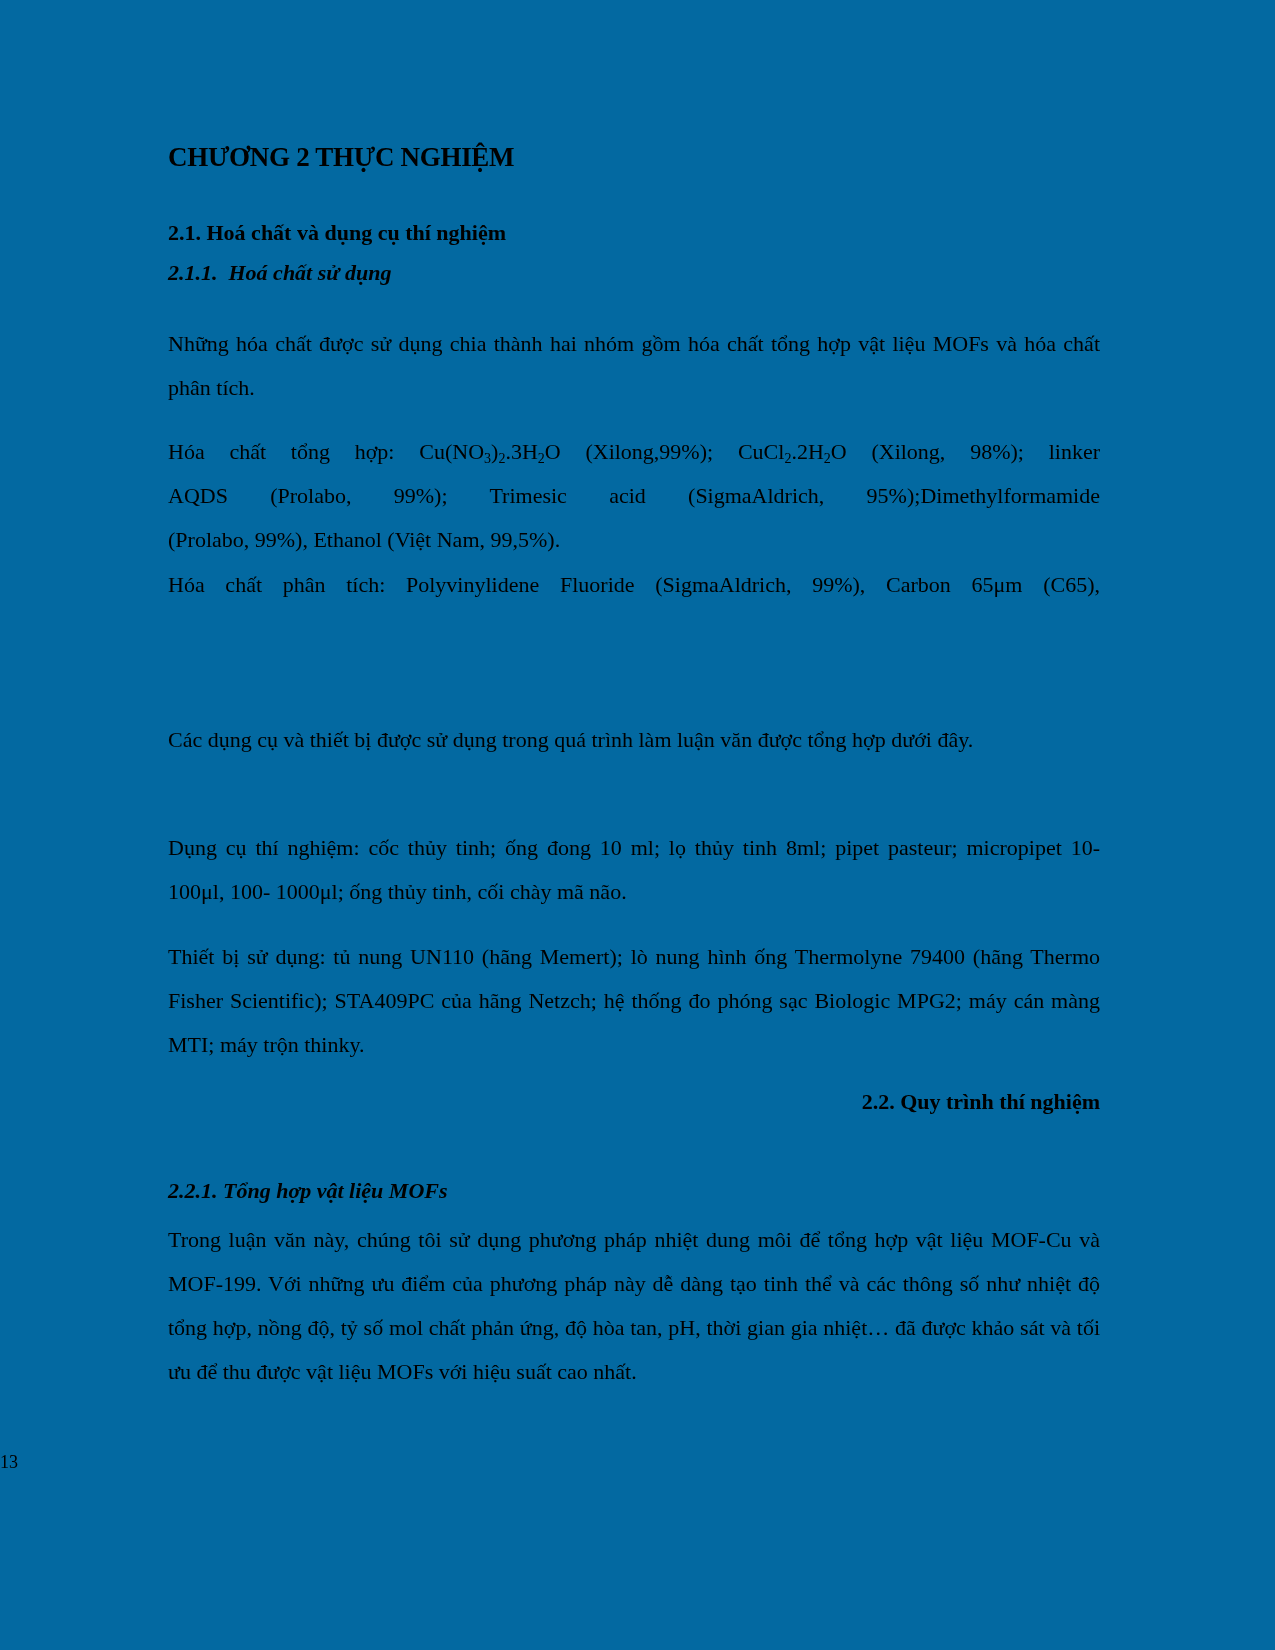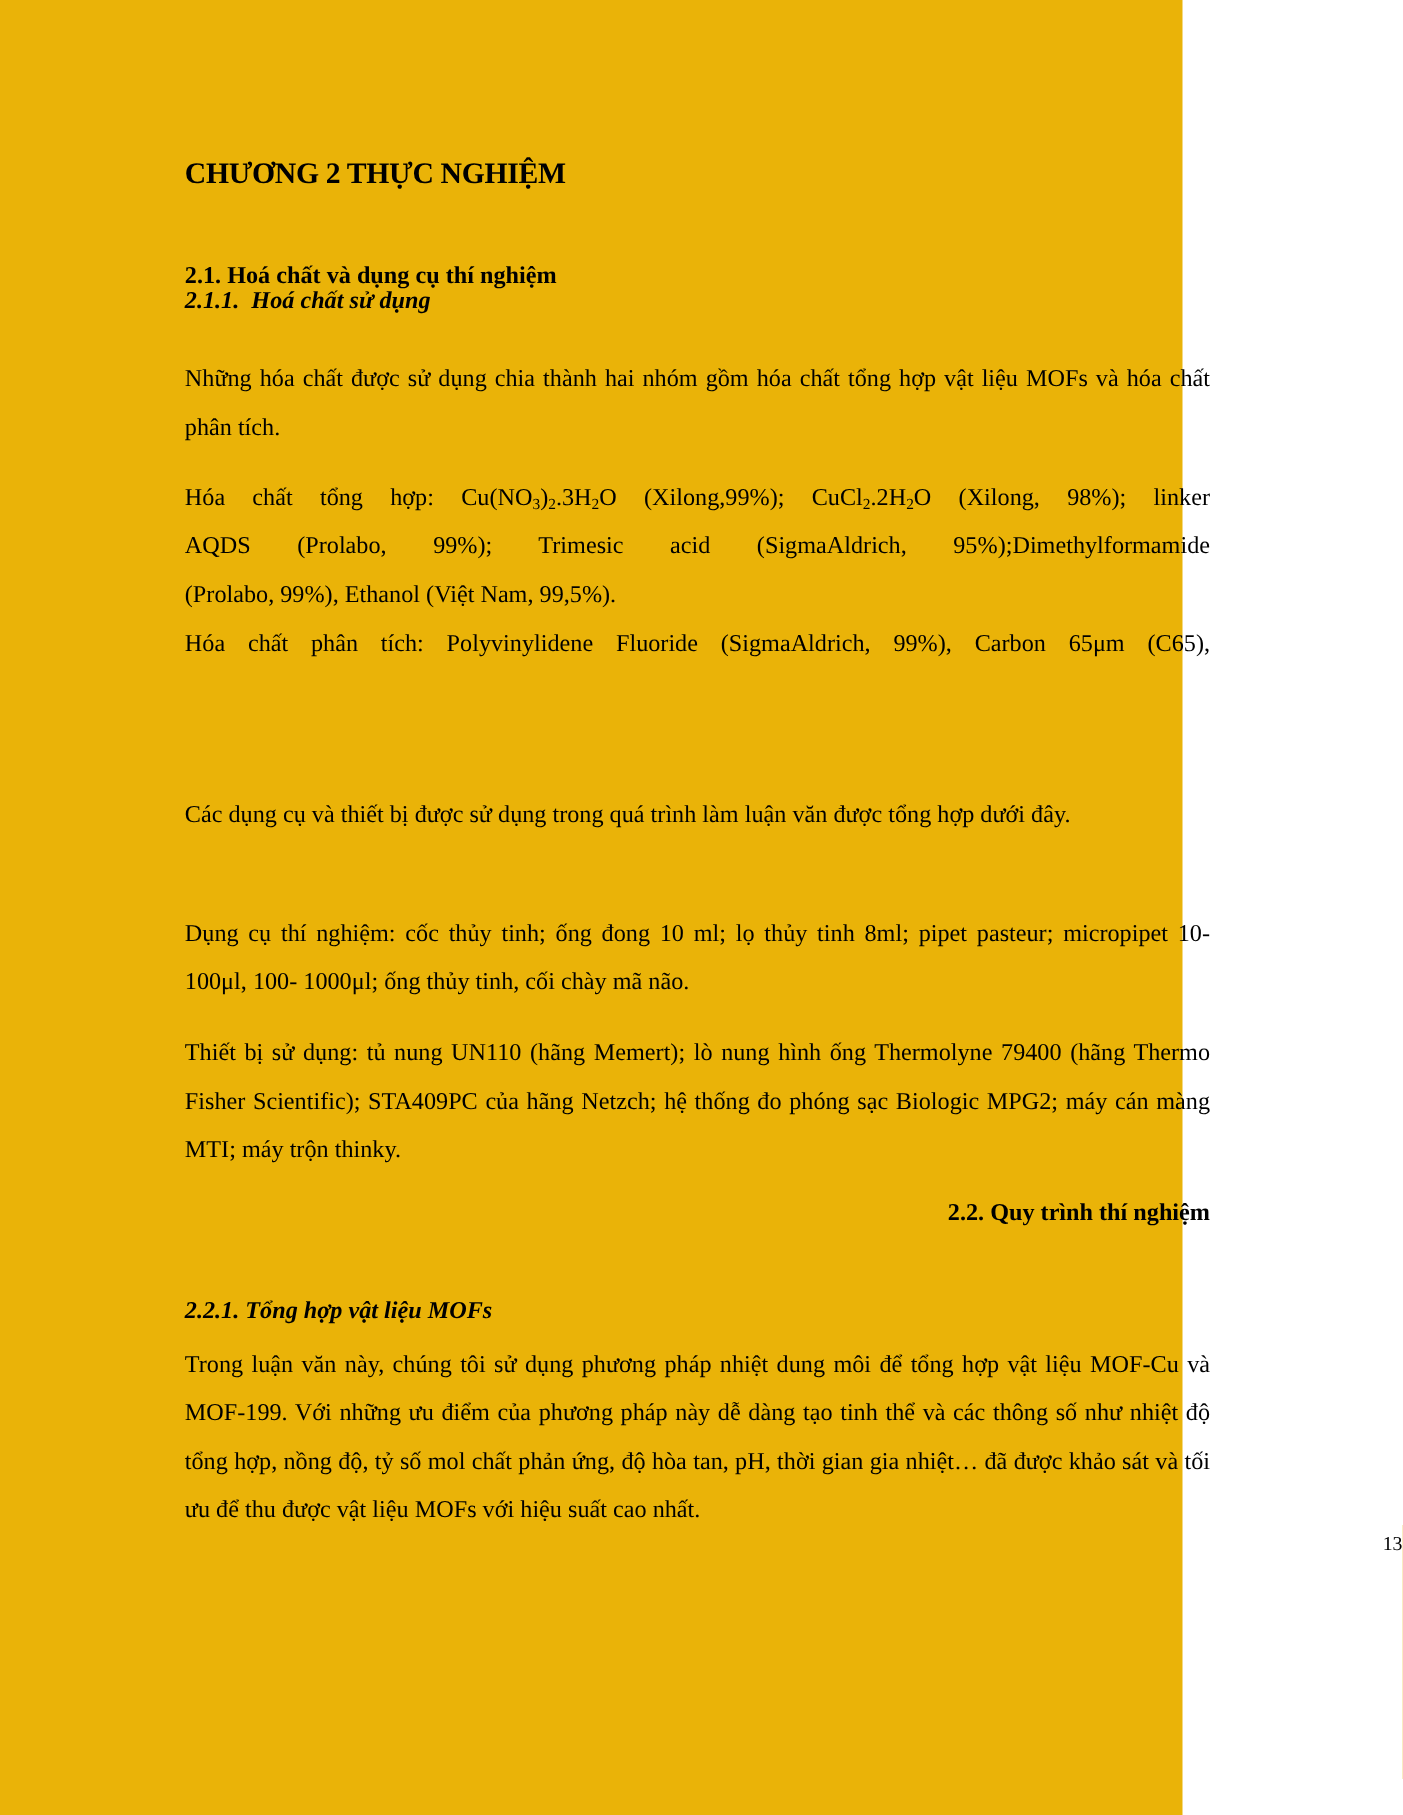--- a/index.html
+++ b/index.html
@@ -1,38 +1,38 @@
 <!DOCTYPE html>
 <html><head>
   <meta charset="utf-8">
   <style>
     html, body { margin: 0; padding: 0; background: #ffffff; }
     body { width: 1275px; height: 1650px; position: relative; overflow: hidden; }
     .page {
-      position: absolute; left: 0; top: 0; width: 1075px; height: 1650px;
-      background: #eab308; color: #000000;
+      position: absolute; left: 0; top: 0; width: 1275px; height: 1650px;
+      background: #0369a1; color: #000000;
       font-family: "Liberation Serif", "DejaVu Serif", serif;
     }
     .blk { position: absolute; left: 168px; width: 932px; }
     .chapter { font-size: 27px; font-weight: bold; letter-spacing: -0.3px; }
     .h2 { font-size: 22px; font-weight: bold; }
     .h3 { font-size: 22px; font-weight: bold; font-style: italic; }
     .p { font-size: 22px; line-height: 44px; text-align: justify; }
-    .pageno { position: absolute; left: 0; width: 1275px; text-align: right; top: 1393px; font-size: 18px; }
+    .pageno { position: absolute; left: 0; width: 1275px; text-align: left; top: 1452px; font-size: 18px; }
     sub { font-size: 14px; vertical-align: -4px; line-height: 0; }
     .j { text-align: justify; text-align-last: justify; display: block; }
   </style>
 </head>
 <body>
 
 <div class="page">
 
   <div class="blk chapter" style="top:142px;">CHƯƠNG 2 THỰC NGHIỆM</div>
 
-  <div class="blk h2" style="top:237px;">2.1. Hoá chất và dụng cụ thí nghiệm</div>
+  <div class="blk h2" style="top:220px;">2.1. Hoá chất và dụng cụ thí nghiệm</div>
 
   <div class="blk h3" style="top:260px; white-space:pre;">2.1.1.  Hoá chất sử dụng</div>
 
   <div class="blk p" style="top:322px;">Những hóa chất được sử dụng chia thành hai nhóm gồm hóa chất tổng hợp vật liệu MOFs và hóa chất phân tích.</div>
 
   <div class="blk p" style="top:430px;">
     <span class="j"><span>Hóa chất tổng hợp: </span><span>Cu(NO</span><sub>3</sub><span>)</span><sub>2</sub><span>.3H</span><sub>2</sub><span>O (Xilong,99%); CuCl</span><sub>2</sub><span>.2H</span><sub>2</sub><span>O (Xilong, 98%); linker</span></span>
     <span class="j">AQDS (Prolabo, 99%); Trimesic acid (SigmaAldrich, 95%);Dimethylformamide</span>
     <span style="display:block;">(Prolabo, 99%), Ethanol (Việt Nam, 99,5%).</span>
   </div>

